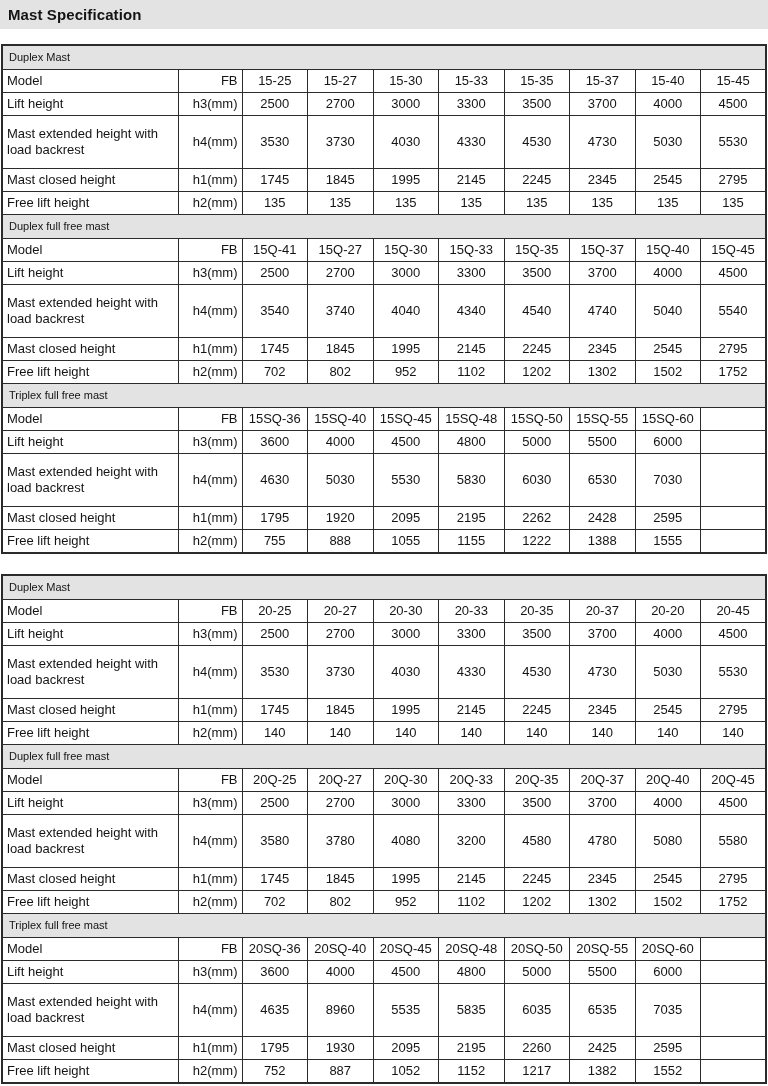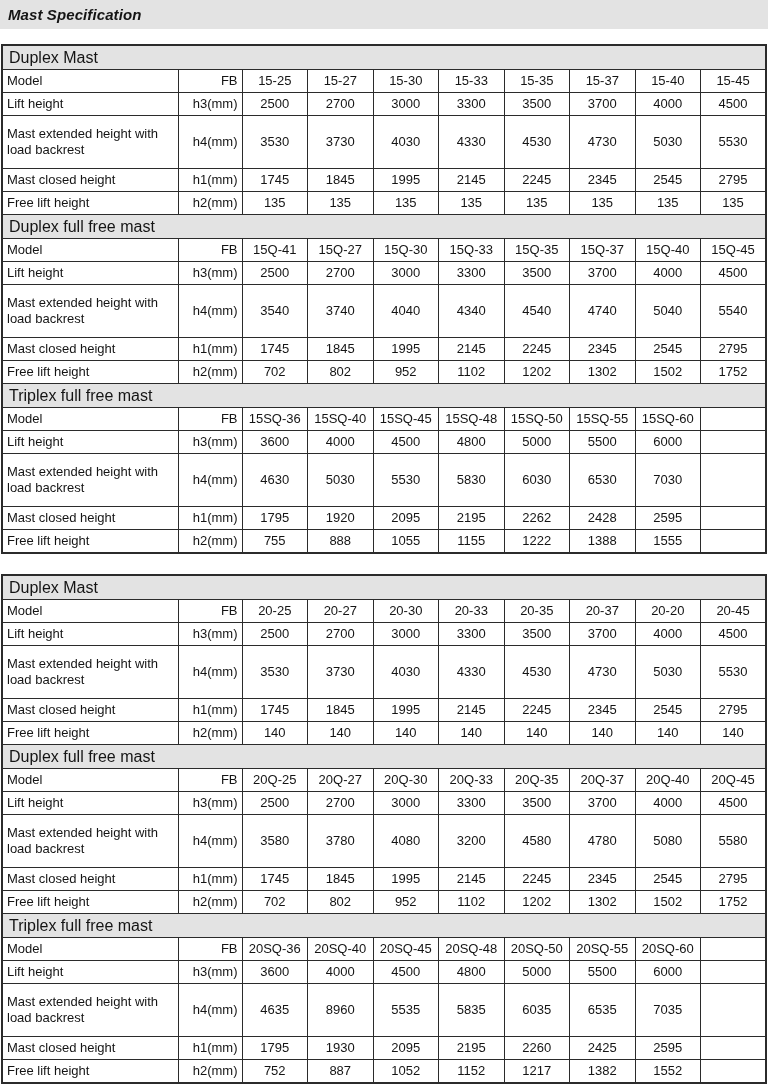--- a/index.html
+++ b/index.html
@@ -19,21 +19,20 @@
     display: flex;
     align-items: center;
     box-sizing: border-box;
     padding-left: 8px;
   }
   .title-bar h1 {
     margin: 0;
     font-size: 15px;
     font-weight: bold;
     letter-spacing: 0.1px;
-    font-style: italic;
   }
   .tables-wrap {
     padding: 0 1px;
   }
   table.spec {
     border-collapse: collapse;
     table-layout: fixed;
     width: 766px;
     border: 2px solid var(--line, #2b2b2b);
   }
@@ -52,21 +51,21 @@
   table.spec td.label {
     text-align: left;
     white-space: normal;
   }
   table.spec td.unit {
     text-align: right;
   }
   table.spec td.section {
     background: var(--section-bg, #e3e3e3);
     text-align: left;
-    font-size: 16px;
+    font-size: 11px;
     line-height: 19px;
     padding: 2px 6px;
     white-space: nowrap;
     margin-top: 31px;
   }
   table.spec tr.tall td {
     height: 46px;
   }
 </style>
 </head>

